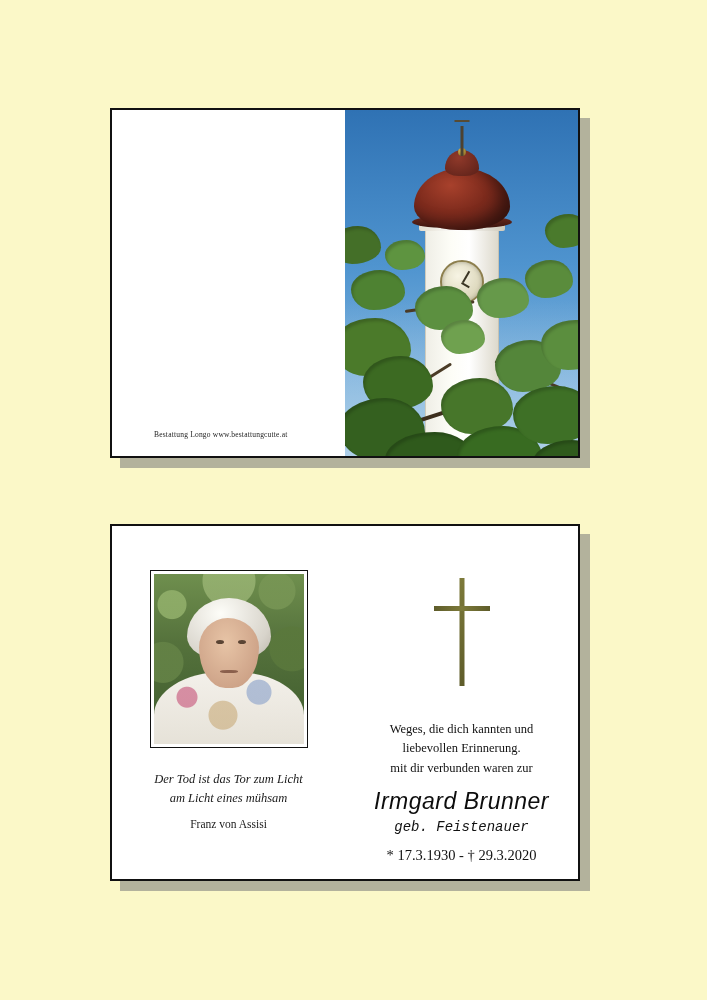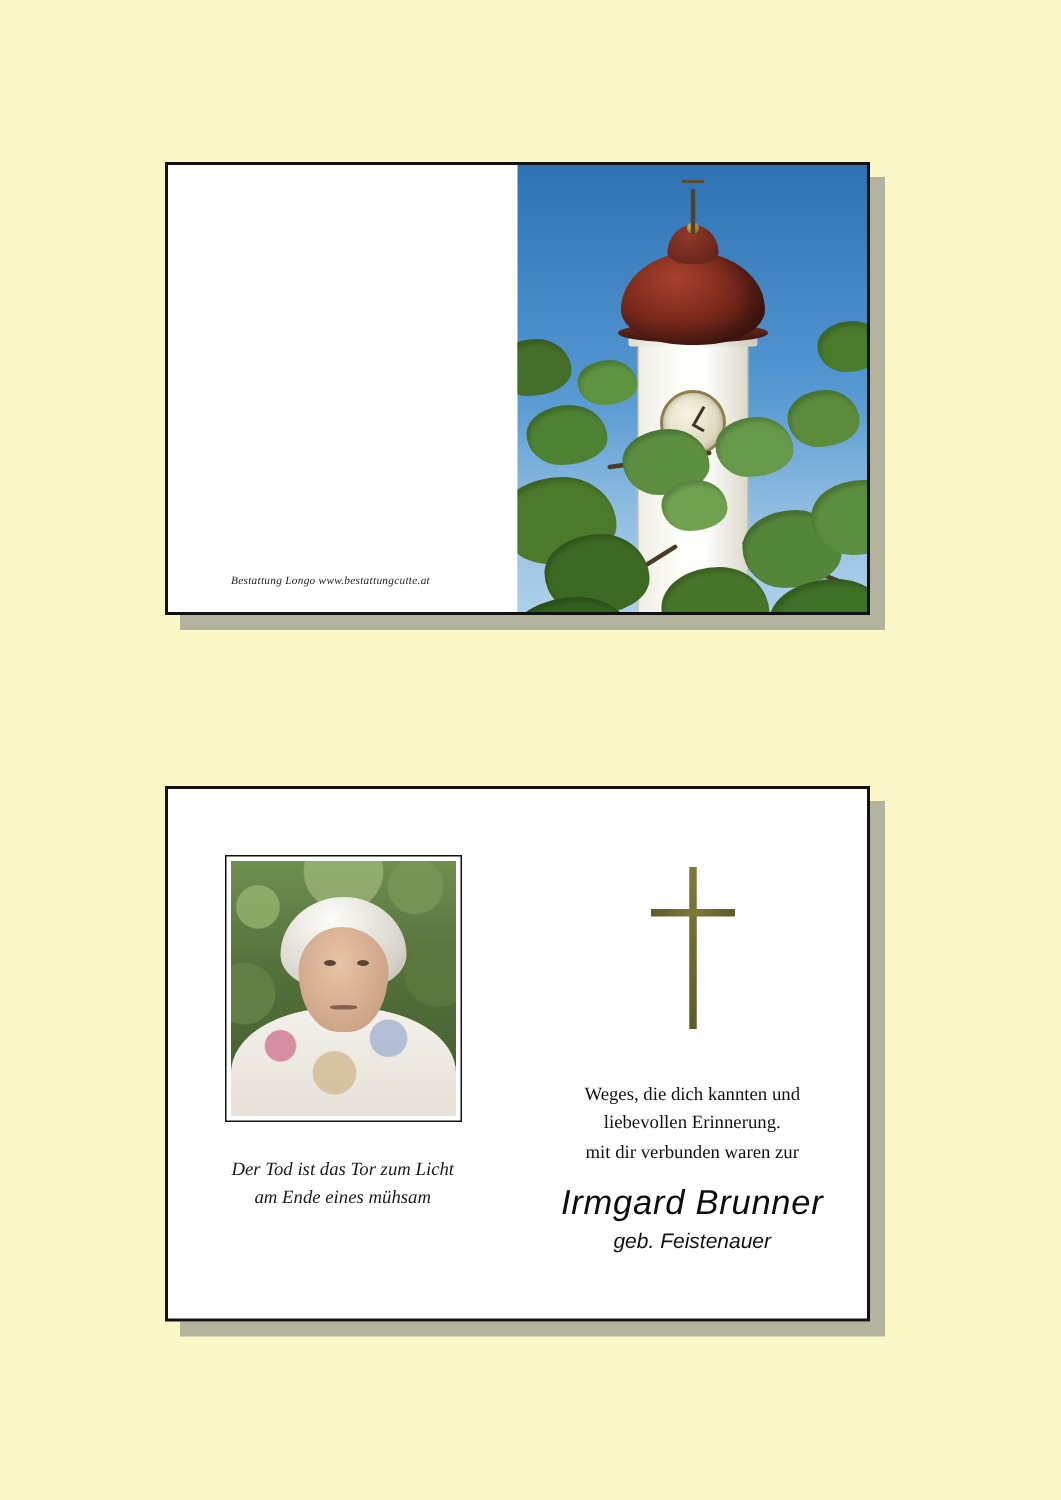--- a/index.html
+++ b/index.html
@@ -20,22 +20,21 @@
     position: absolute;
     background: #ffffff;
     border: 2px solid #111111;
     box-sizing: border-box;
     box-shadow: 10px 10px 0 rgba(120,120,120,0.55);
   }
   #card-top {
     left: 110px;
     top: 108px;
     width: 470px;
-    height: 302px;
-    font-style: italic;
+    height: 350px;
   }
   .card-inner-top {
     position: absolute;
     inset: 0;
     display: flex;
   }
   .card-left-panel {
     position: relative;
     width: 50%;
     height: 100%;
@@ -339,21 +338,21 @@
   .name {
     margin-top: 10px;
     font-family: Liberation Sans, sans-serif;
     font-style: italic;
     font-size: 23px;
     color: #0d0d0d;
     letter-spacing: 0.5px;
   }
   .maiden {
     margin-top: 4px;
-    font-family: Liberation Sans, sans-serif;
+    font-family: Liberation Mono, monospace;
     font-style: italic;
     font-size: 14px;
     color: #111;
   }
   .dates {
     margin-top: 12px;
     font-size: 14.5px;
     color: #111;
   }
 </style>
@@ -421,34 +420,36 @@
           <div class="hair"></div>
           <div class="face"></div>
           <div class="eye l"></div>
           <div class="eye r"></div>
           <div class="mouth"></div>
         </div>
       </div>
 
       <div class="quote">
         <div>Der Tod ist das Tor zum Licht</div>
-        <div>am Ende eines mühsam</div>
+        <div>am Licht eines mühsam</div>
+        <div class="quote-author">Franz von Assisi</div>
       </div>
     </div>
 
     <div class="obit-right">
       <div class="cross-symbol">
         <div class="v"></div>
         <div class="h"></div>
       </div>
 
       <div class="dedication">
         <div>Weges, die dich kannten und</div>
         <div>liebevollen Erinnerung.</div>
         <div>mit dir verbunden waren zur</div>
       </div>
 
       <div class="name">Irmgard Brunner</div>
       <div class="maiden">geb. Feistenauer</div>
+      <div class="dates">* 17.3.1930 - † 29.3.2020</div>
     </div>
 
   </div>
 </div>
 
 </body></html>

